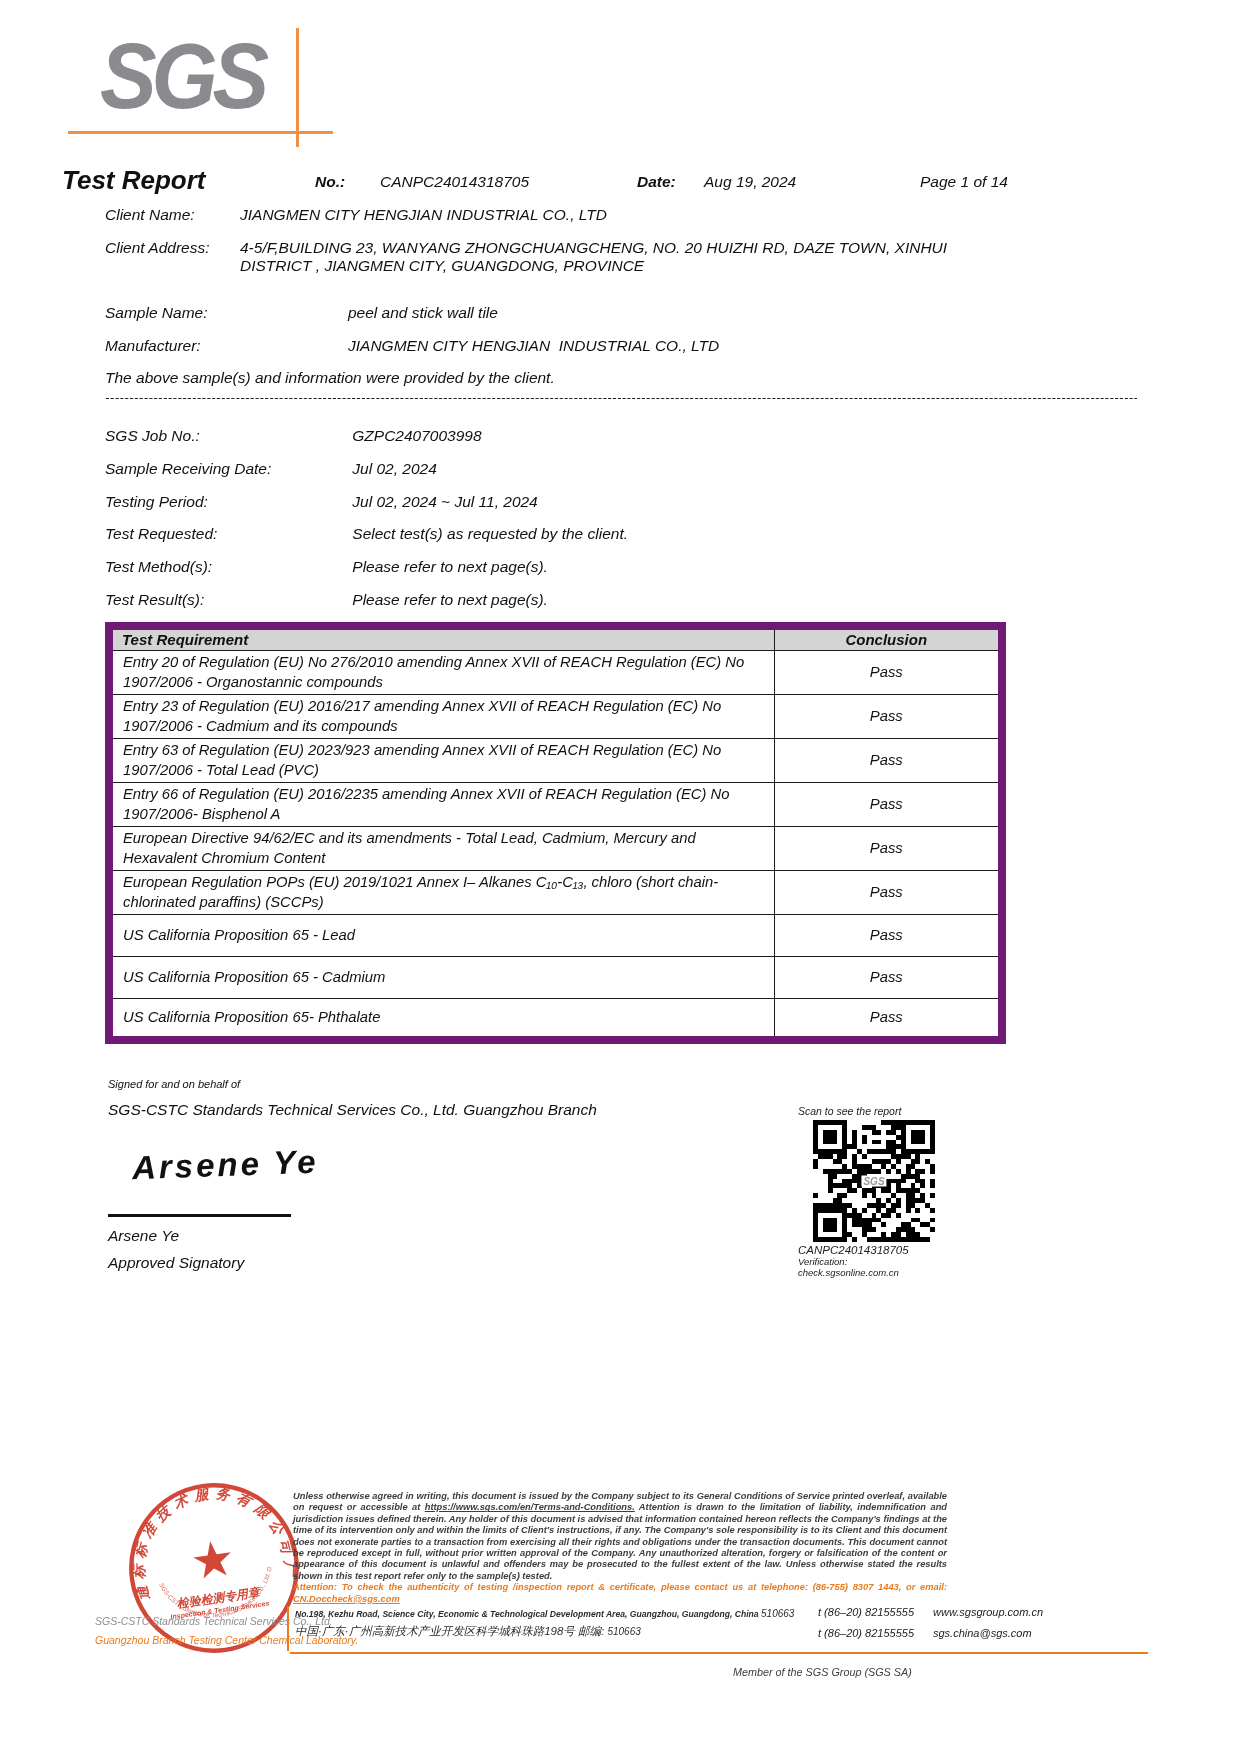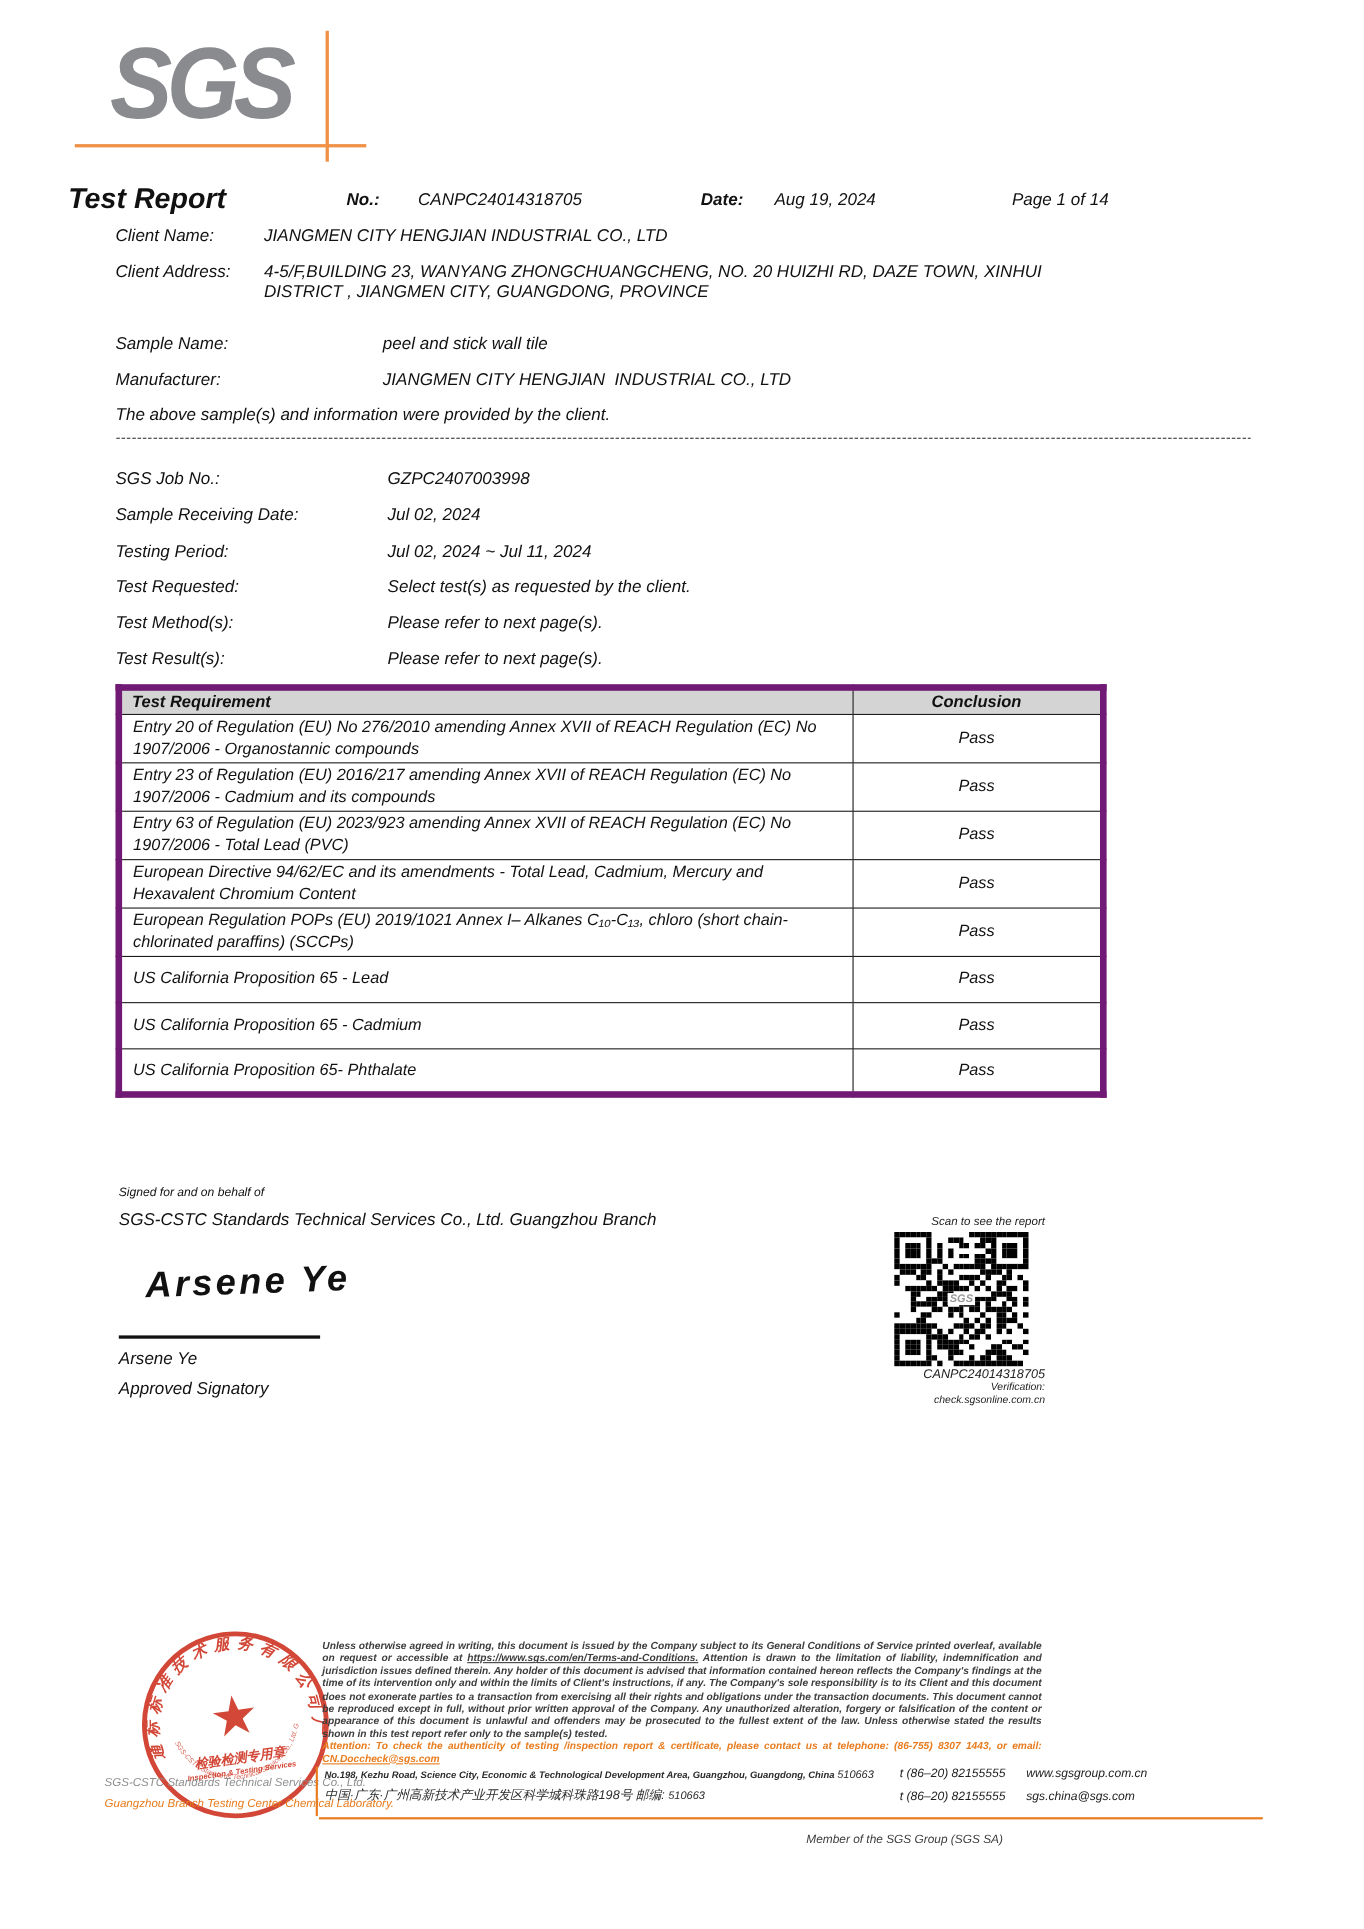--- a/index.html
+++ b/index.html
@@ -30,31 +30,31 @@
   .job-label { display:inline-block; width:243px; }
 
   table.results { position:absolute; left:105px; top:622px; width:901px; border-collapse:collapse;
                   font-size:14.8px; }
   table.results th, table.results td { border:1px solid #1c1c1c; }
   table.results th { background:#d4d4d4; height:24px; padding:0 9px; font-size:15px; }
   th.req-h { text-align:left; }
   th.con-h { width:228px; text-align:center; }
   td.req { padding:1px 10px; line-height:20.5px; height:42px; }
   td.con { text-align:center; }
-  table.results { border:6px solid #701a75; }
+  table.results { border:8px solid #701a75; }
 
   .sig-line1 { position:absolute; left:108px; top:1078px; font-size:11px; }
   .sig-line2 { position:absolute; left:108px; top:1101px; font-size:15.5px; }
   .sig-script { position:absolute; left:132px; top:1146px; font-size:33px; font-weight:bold;
                 letter-spacing:3px; transform:rotate(-2deg); }
   .sig-rule { position:absolute; left:108px; top:1214px; width:183px; height:3px; background:#111; }
   .sig-name { position:absolute; left:108px; top:1227px; font-size:15.5px; }
   .sig-title { position:absolute; left:108px; top:1254px; font-size:15.5px; }
 
-  .qr-wrap { position:absolute; left:798px; top:1105px; width:152px; text-align:right; }
+  .qr-wrap { position:absolute; left:798px; top:1105px; width:152px; text-align:left; }
   .qr-label { font-size:10.5px; color:#222; }
   .qr-box { position:relative; width:122px; height:122px; margin:3px auto 2px auto;
             display:grid; grid-template-columns:repeat(25,1fr); grid-template-rows:repeat(25,1fr);
             background:#fff; }
   .qm { background:#fff; } .qm.on { background:#000; }
   .qr-center { position:absolute; left:50%; top:50%; transform:translate(-50%,-50%);
                background:#fff; padding:0 2px; font-size:10px; font-weight:bold; color:#9a9a9a; }
   .qr-code-text { font-size:11.5px; color:#222; }
   .qr-verif { font-size:9.5px; color:#222; }
   .qr-url { font-size:9.5px; color:#222; }
@@ -177,20 +177,24 @@
         <tr>
           <td class="req">Entry 23 of Regulation (EU) 2016/217 amending Annex XVII of REACH Regulation (EC) No 1907/2006 - Cadmium and its compounds</td>
           <td class="con">Pass</td>
         </tr>
 
         <tr>
           <td class="req">Entry 63 of Regulation (EU) 2023/923 amending Annex XVII of REACH Regulation (EC) No 1907/2006 - Total Lead (PVC)</td>
           <td class="con">Pass</td>
         </tr>
 
+        <tr>
+          <td class="req">Entry 66 of Regulation (EU) 2016/2235 amending Annex XVII of REACH Regulation (EC) No 1907/2006- Bisphenol A</td>
+          <td class="con">Pass</td>
+        </tr>
 
         <tr>
           <td class="req">European Directive 94/62/EC and its amendments - Total Lead, Cadmium, Mercury and Hexavalent Chromium Content</td>
           <td class="con">Pass</td>
         </tr>
 
         <tr>
           <td class="req">European Regulation POPs (EU) 2019/1021 Annex I– Alkanes C₁₀-C₁₃, chloro (short chain-chlorinated paraffins) (SCCPs)</td>
           <td class="con">Pass</td>
         </tr>

